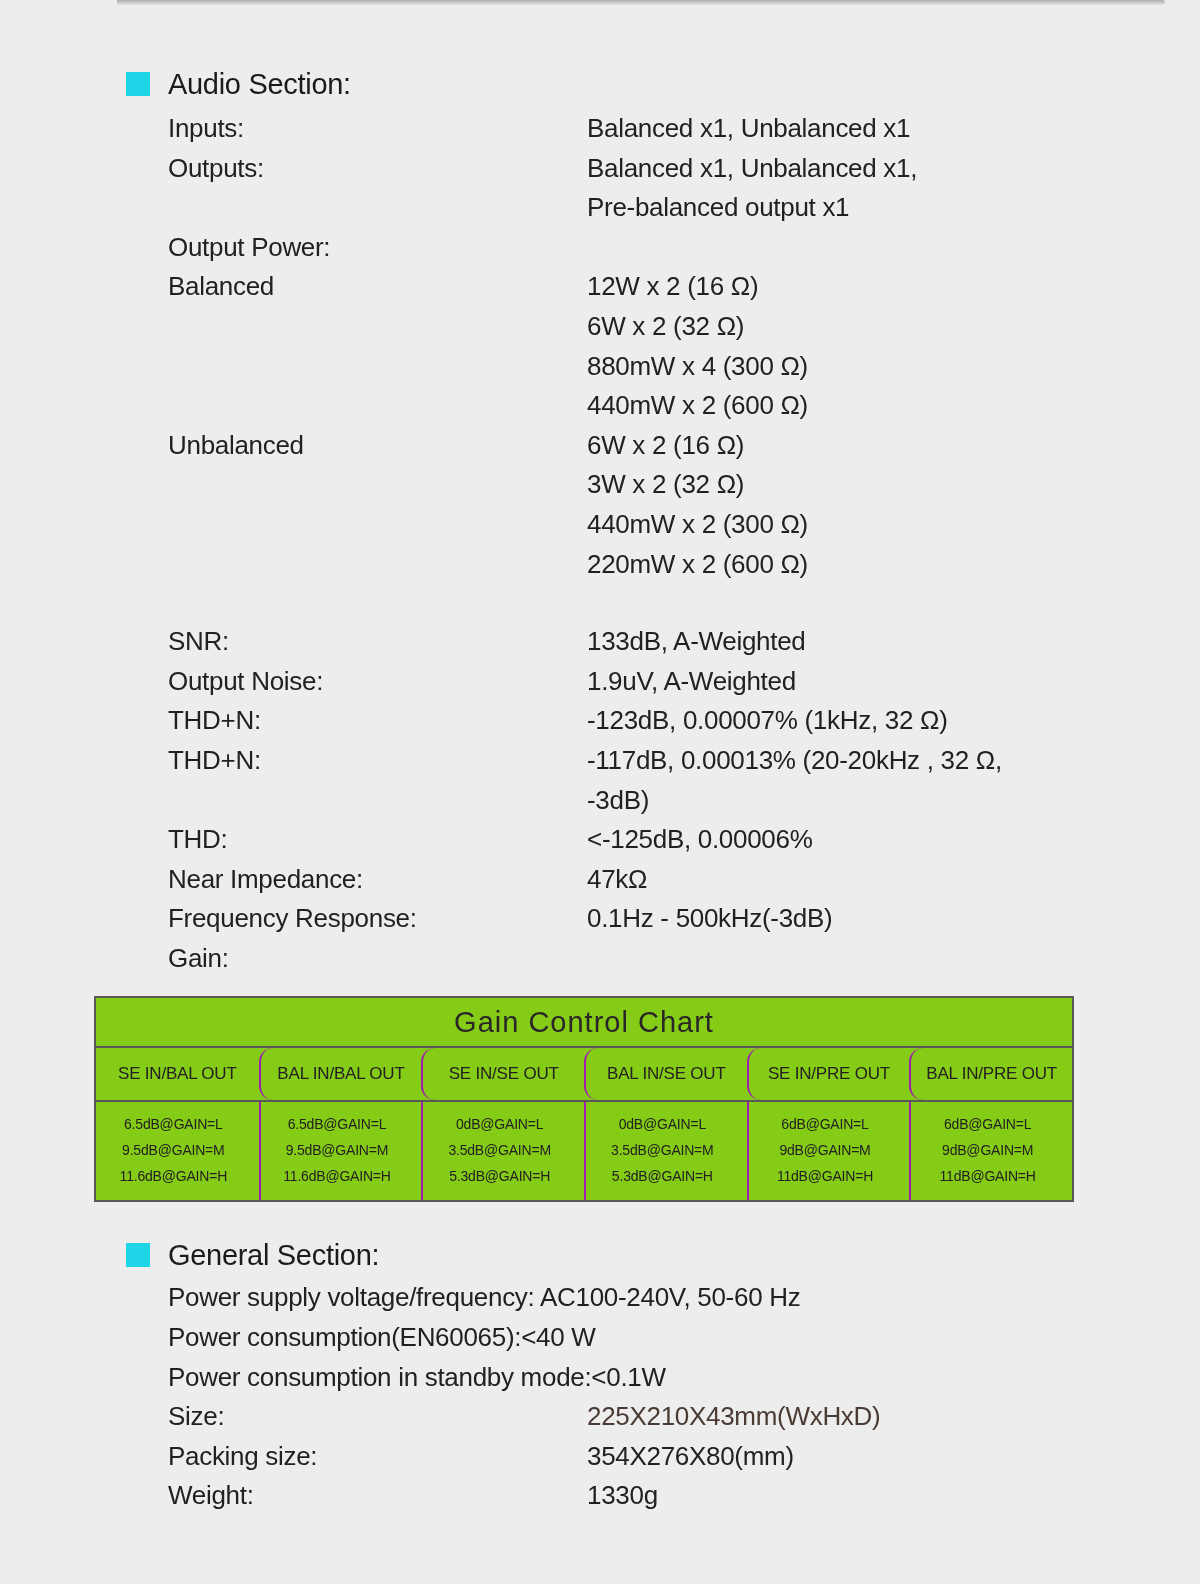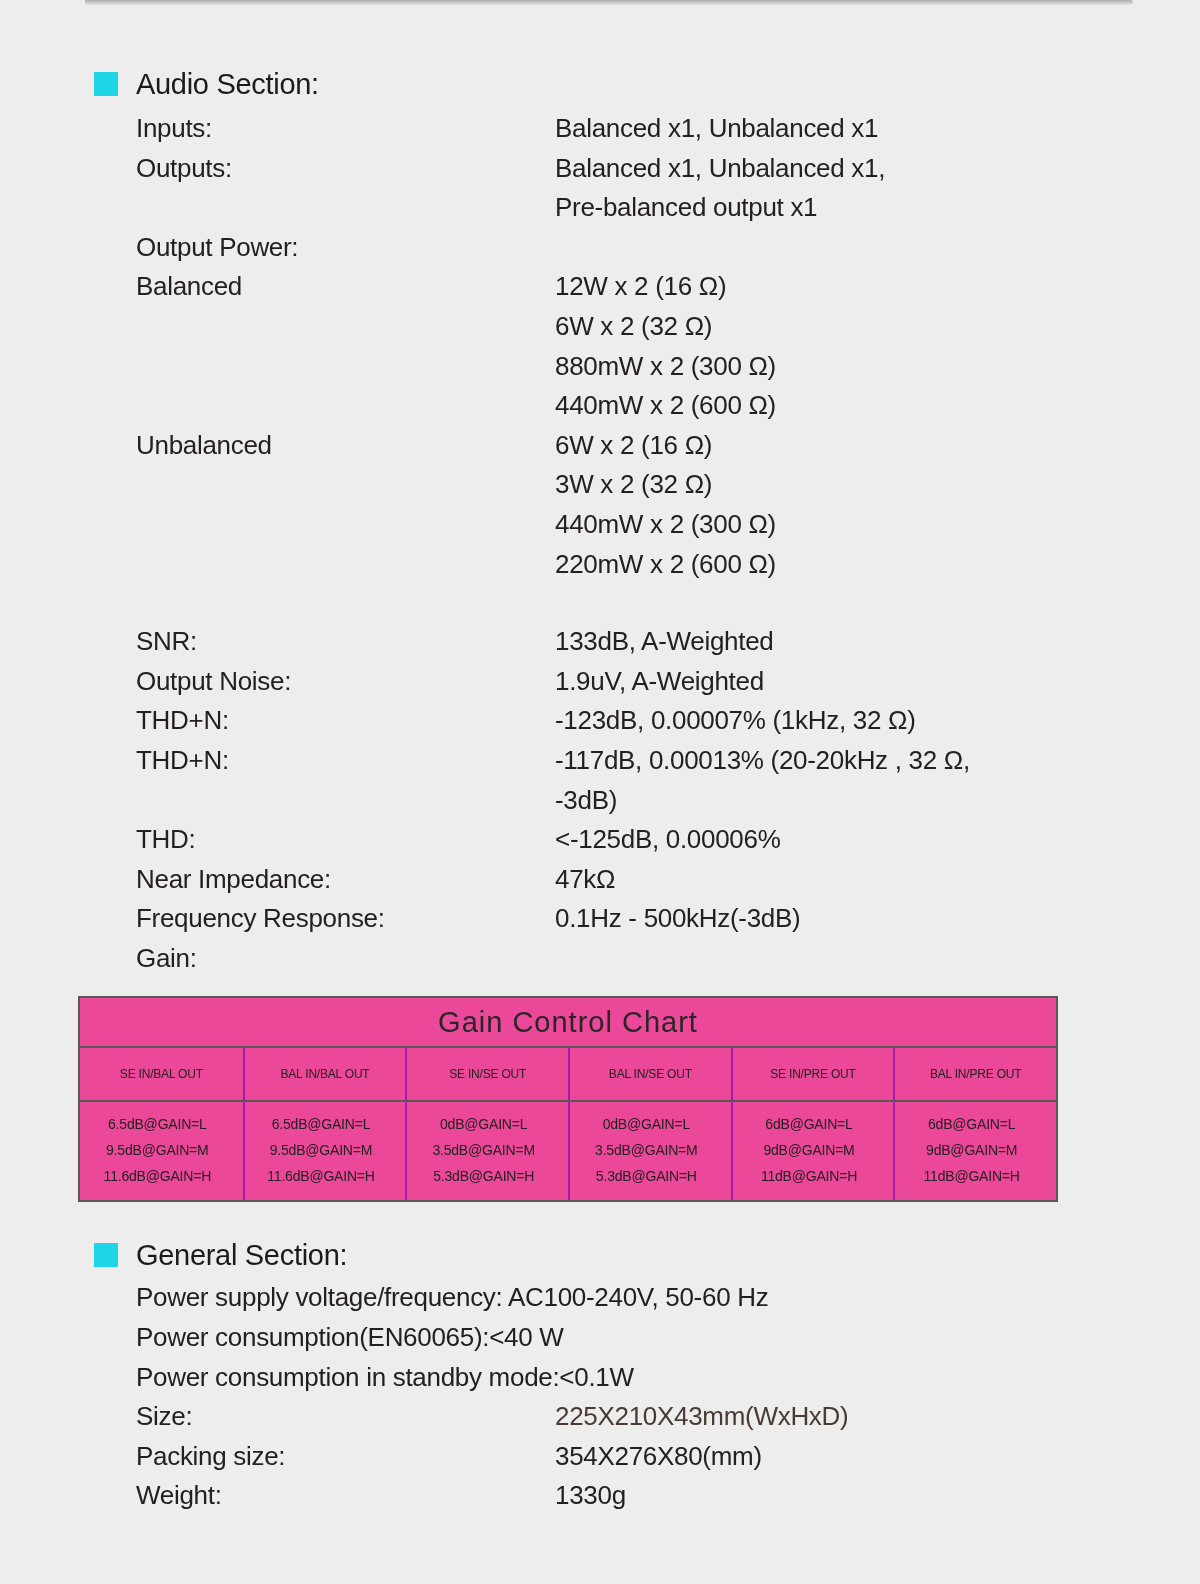--- a/index.html
+++ b/index.html
@@ -3,21 +3,21 @@
 <meta charset="utf-8">
 <style>
   html,body { margin:0; padding:0; }
   body {
     width:1200px; height:1584px;
     background:#ededed;
     font-family:"Liberation Sans", sans-serif;
     color:#242021;
     overflow:hidden;
   }
-  .page { position:relative; width:991px; height:1584px; }
+  .page { position:relative; width:991px; height:1584px;padding-left:32px; }
 
   .top-rule {
     margin-left:85px; width:1048px; height:5px;
     background:linear-gradient(to bottom,#aeaeae,#e4e4e4);
     border-radius:0 3px 3px 0;
   }
 
   .section-heading {
     display:flex; align-items:center;
     padding-left:94px; margin-top:62px;
@@ -36,36 +36,36 @@
   .spec-label {
     width:419px; flex-shrink:0;
     font-size:26px; line-height:39.6px; letter-spacing:-0.3px;
   }
   .spec-value {
     font-size:26px; line-height:39.6px; letter-spacing:-0.3px;
   }
   .spacer { height:38px; }
 
   .gain-table {
-    margin-left:78px; margin-top:18px; width:980px;
+    margin-left:62px; margin-top:18px; width:980px;
     border:2px solid #585858; box-sizing:border-box;
-    background:#ec4899;
+    background:#84cc16;
   }
   .gt-title {
     height:48px; display:flex; align-items:center; justify-content:center;
     font-size:29px; letter-spacing:1px; color:#2a2627;
     border-bottom:2px solid #585858;
   }
   .gt-headers, .gt-cells {
     display:grid; grid-template-columns:repeat(6,1fr);
   }
   .gt-headers { border-bottom:2px solid #585858; }
   .gt-headers > div {
     height:52px; display:flex; align-items:center; justify-content:center;
-    font-size:12px; letter-spacing:-0.2px; white-space:nowrap;
+    font-size:17px; letter-spacing:-0.2px; white-space:nowrap;border-radius:14px;
   }
   .gt-headers > div + div, .gt-cells > div + div { border-left:2px solid #a21caf; }
   .gt-cells > div {
     padding:9px 12px 11px 4px; text-align:center;
     font-size:14px; line-height:26px; letter-spacing:-0.2px; white-space:nowrap;
   }
 
   .general-rows { margin-top:6px; }
   .gen-line { padding-left:136px; font-size:26px; line-height:39.6px; letter-spacing:-0.3px; }
   .brown { color:#4a3a34; }
@@ -102,21 +102,21 @@
     <div class="spec-row">
       <div class="spec-label">Output Power:</div>
       <div class="spec-value"></div>
     </div>
 
     <div class="spec-row">
       <div class="spec-label">Balanced</div>
       <div class="spec-value">
         <div>12W x 2 (16 Ω)</div>
         <div>6W x 2 (32 Ω)</div>
-        <div>880mW x 2 (300 Ω)</div>
+        <div>880mW x 4 (300 Ω)</div>
         <div>440mW x 2 (600 Ω)</div>
       </div>
     </div>
 
     <div class="spec-row">
       <div class="spec-label">Unbalanced</div>
       <div class="spec-value">
         <div>6W x 2 (16 Ω)</div>
         <div>3W x 2 (32 Ω)</div>
         <div>440mW x 2 (300 Ω)</div>

